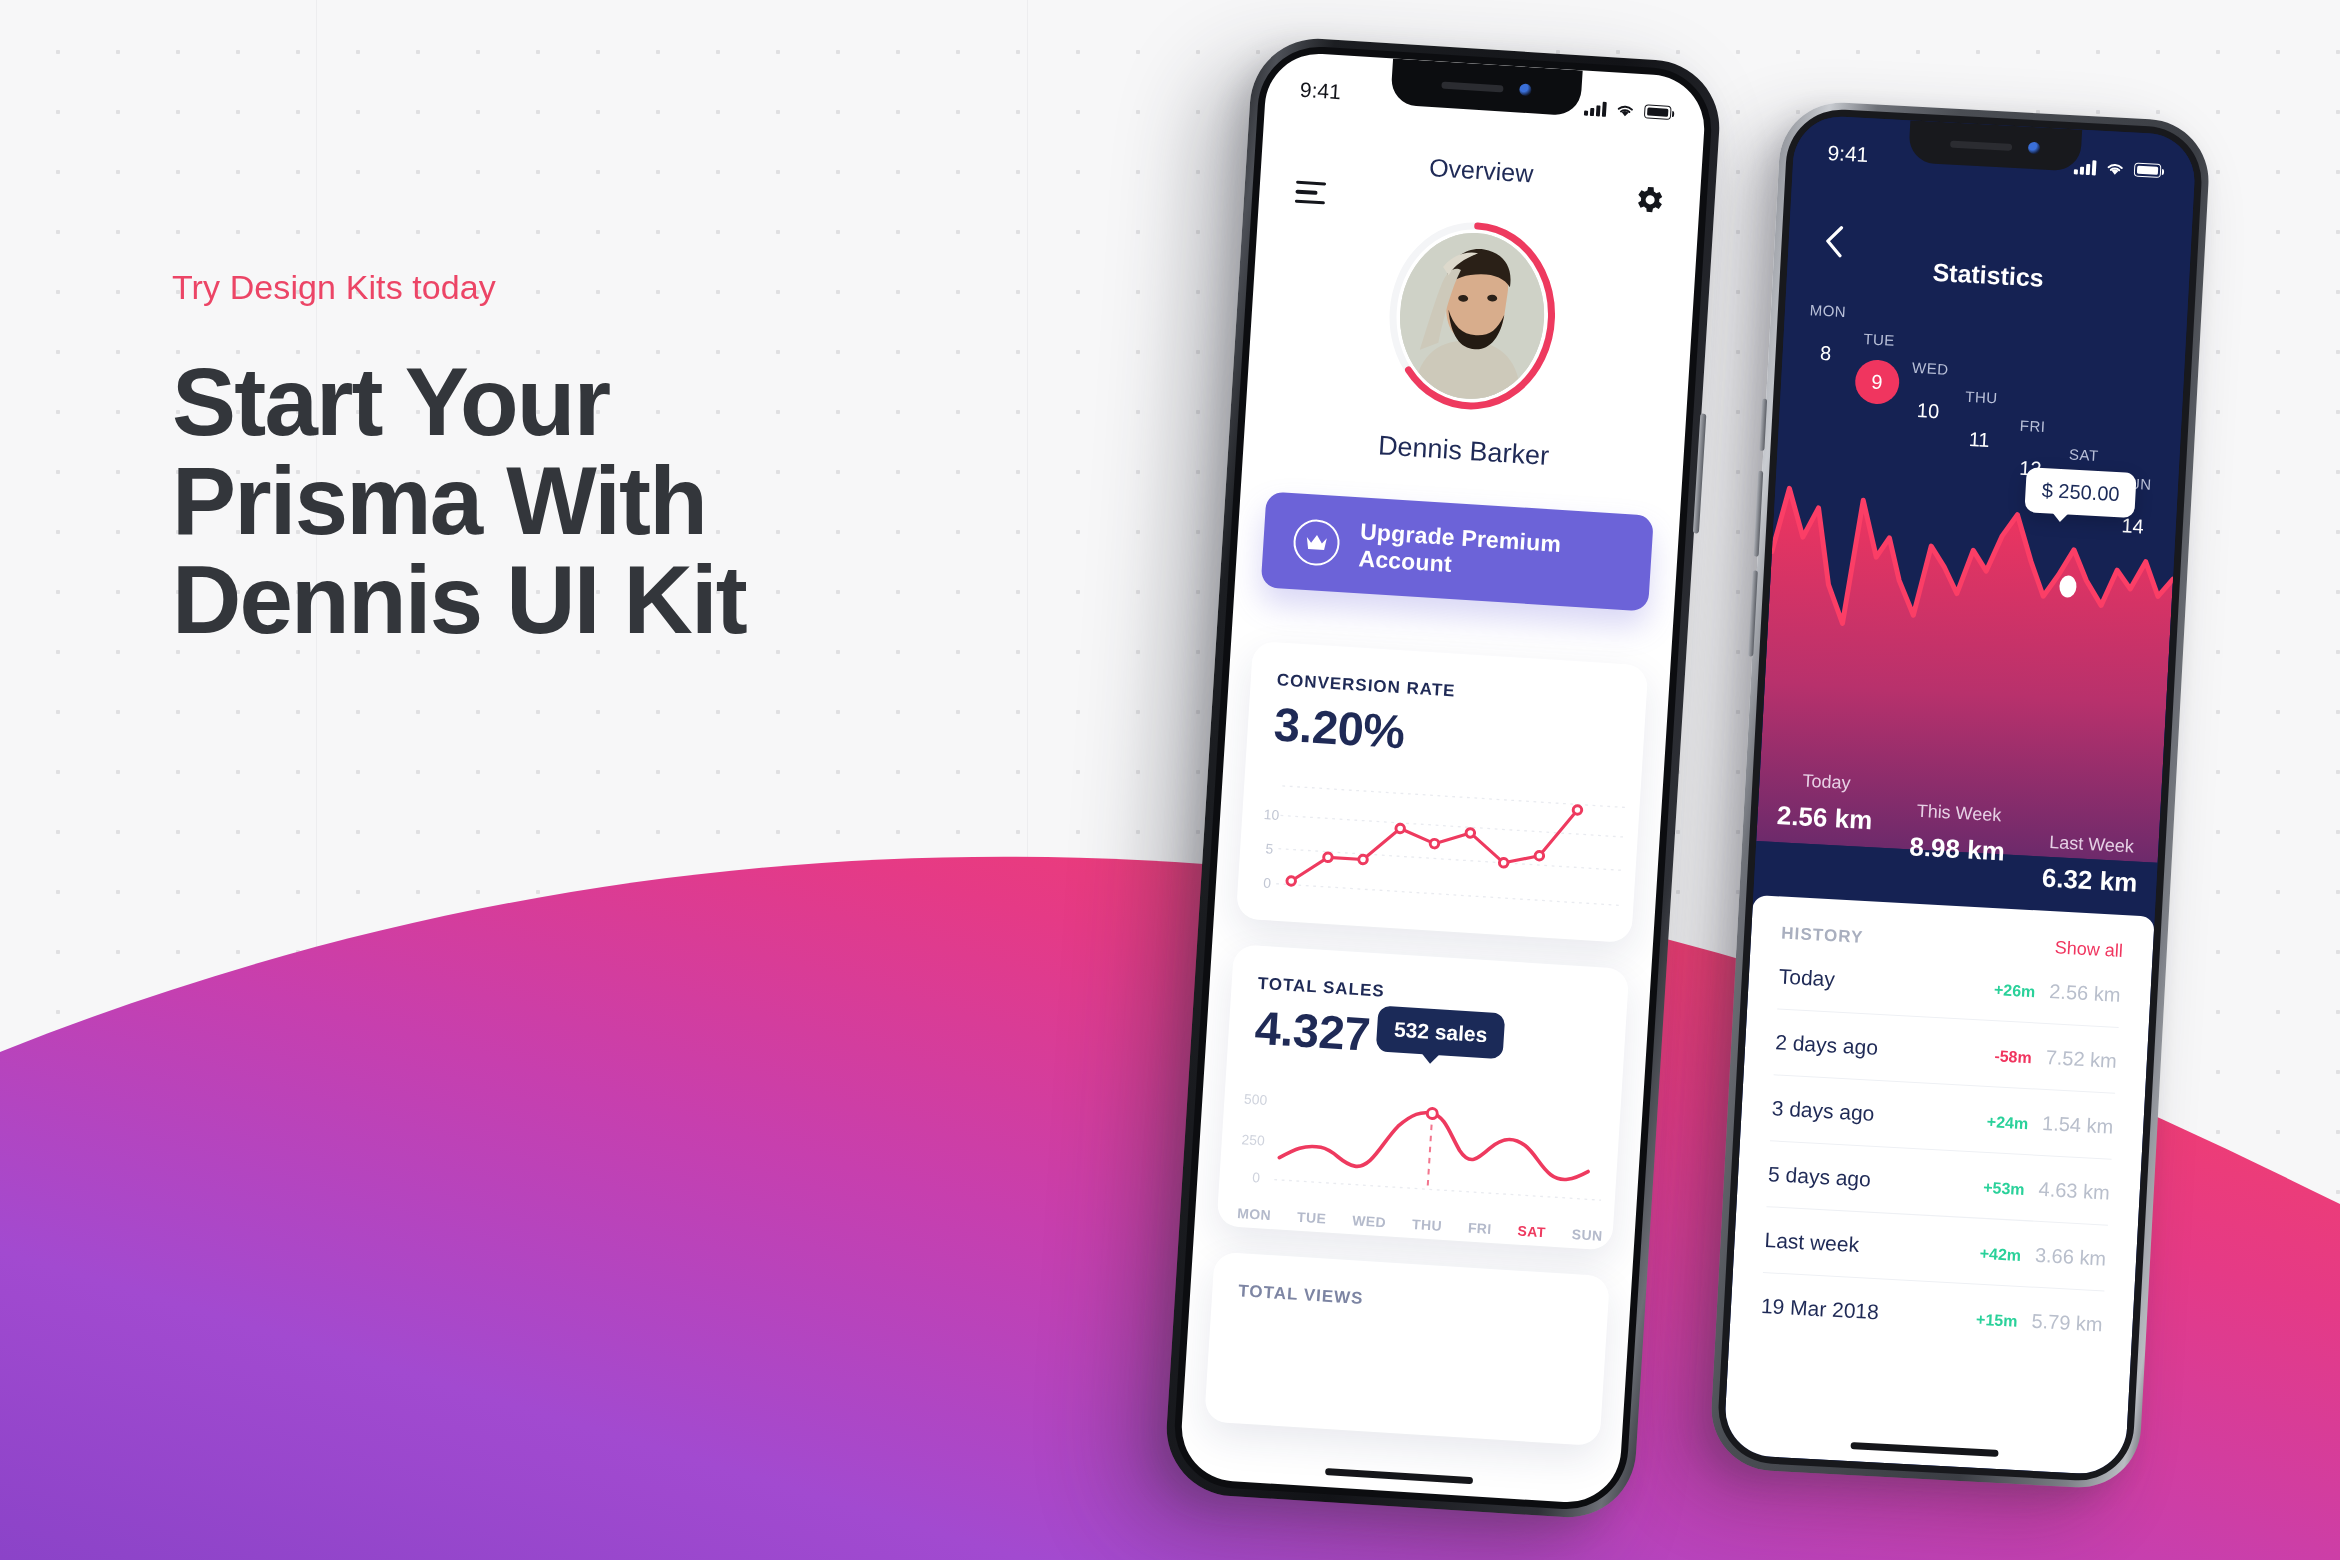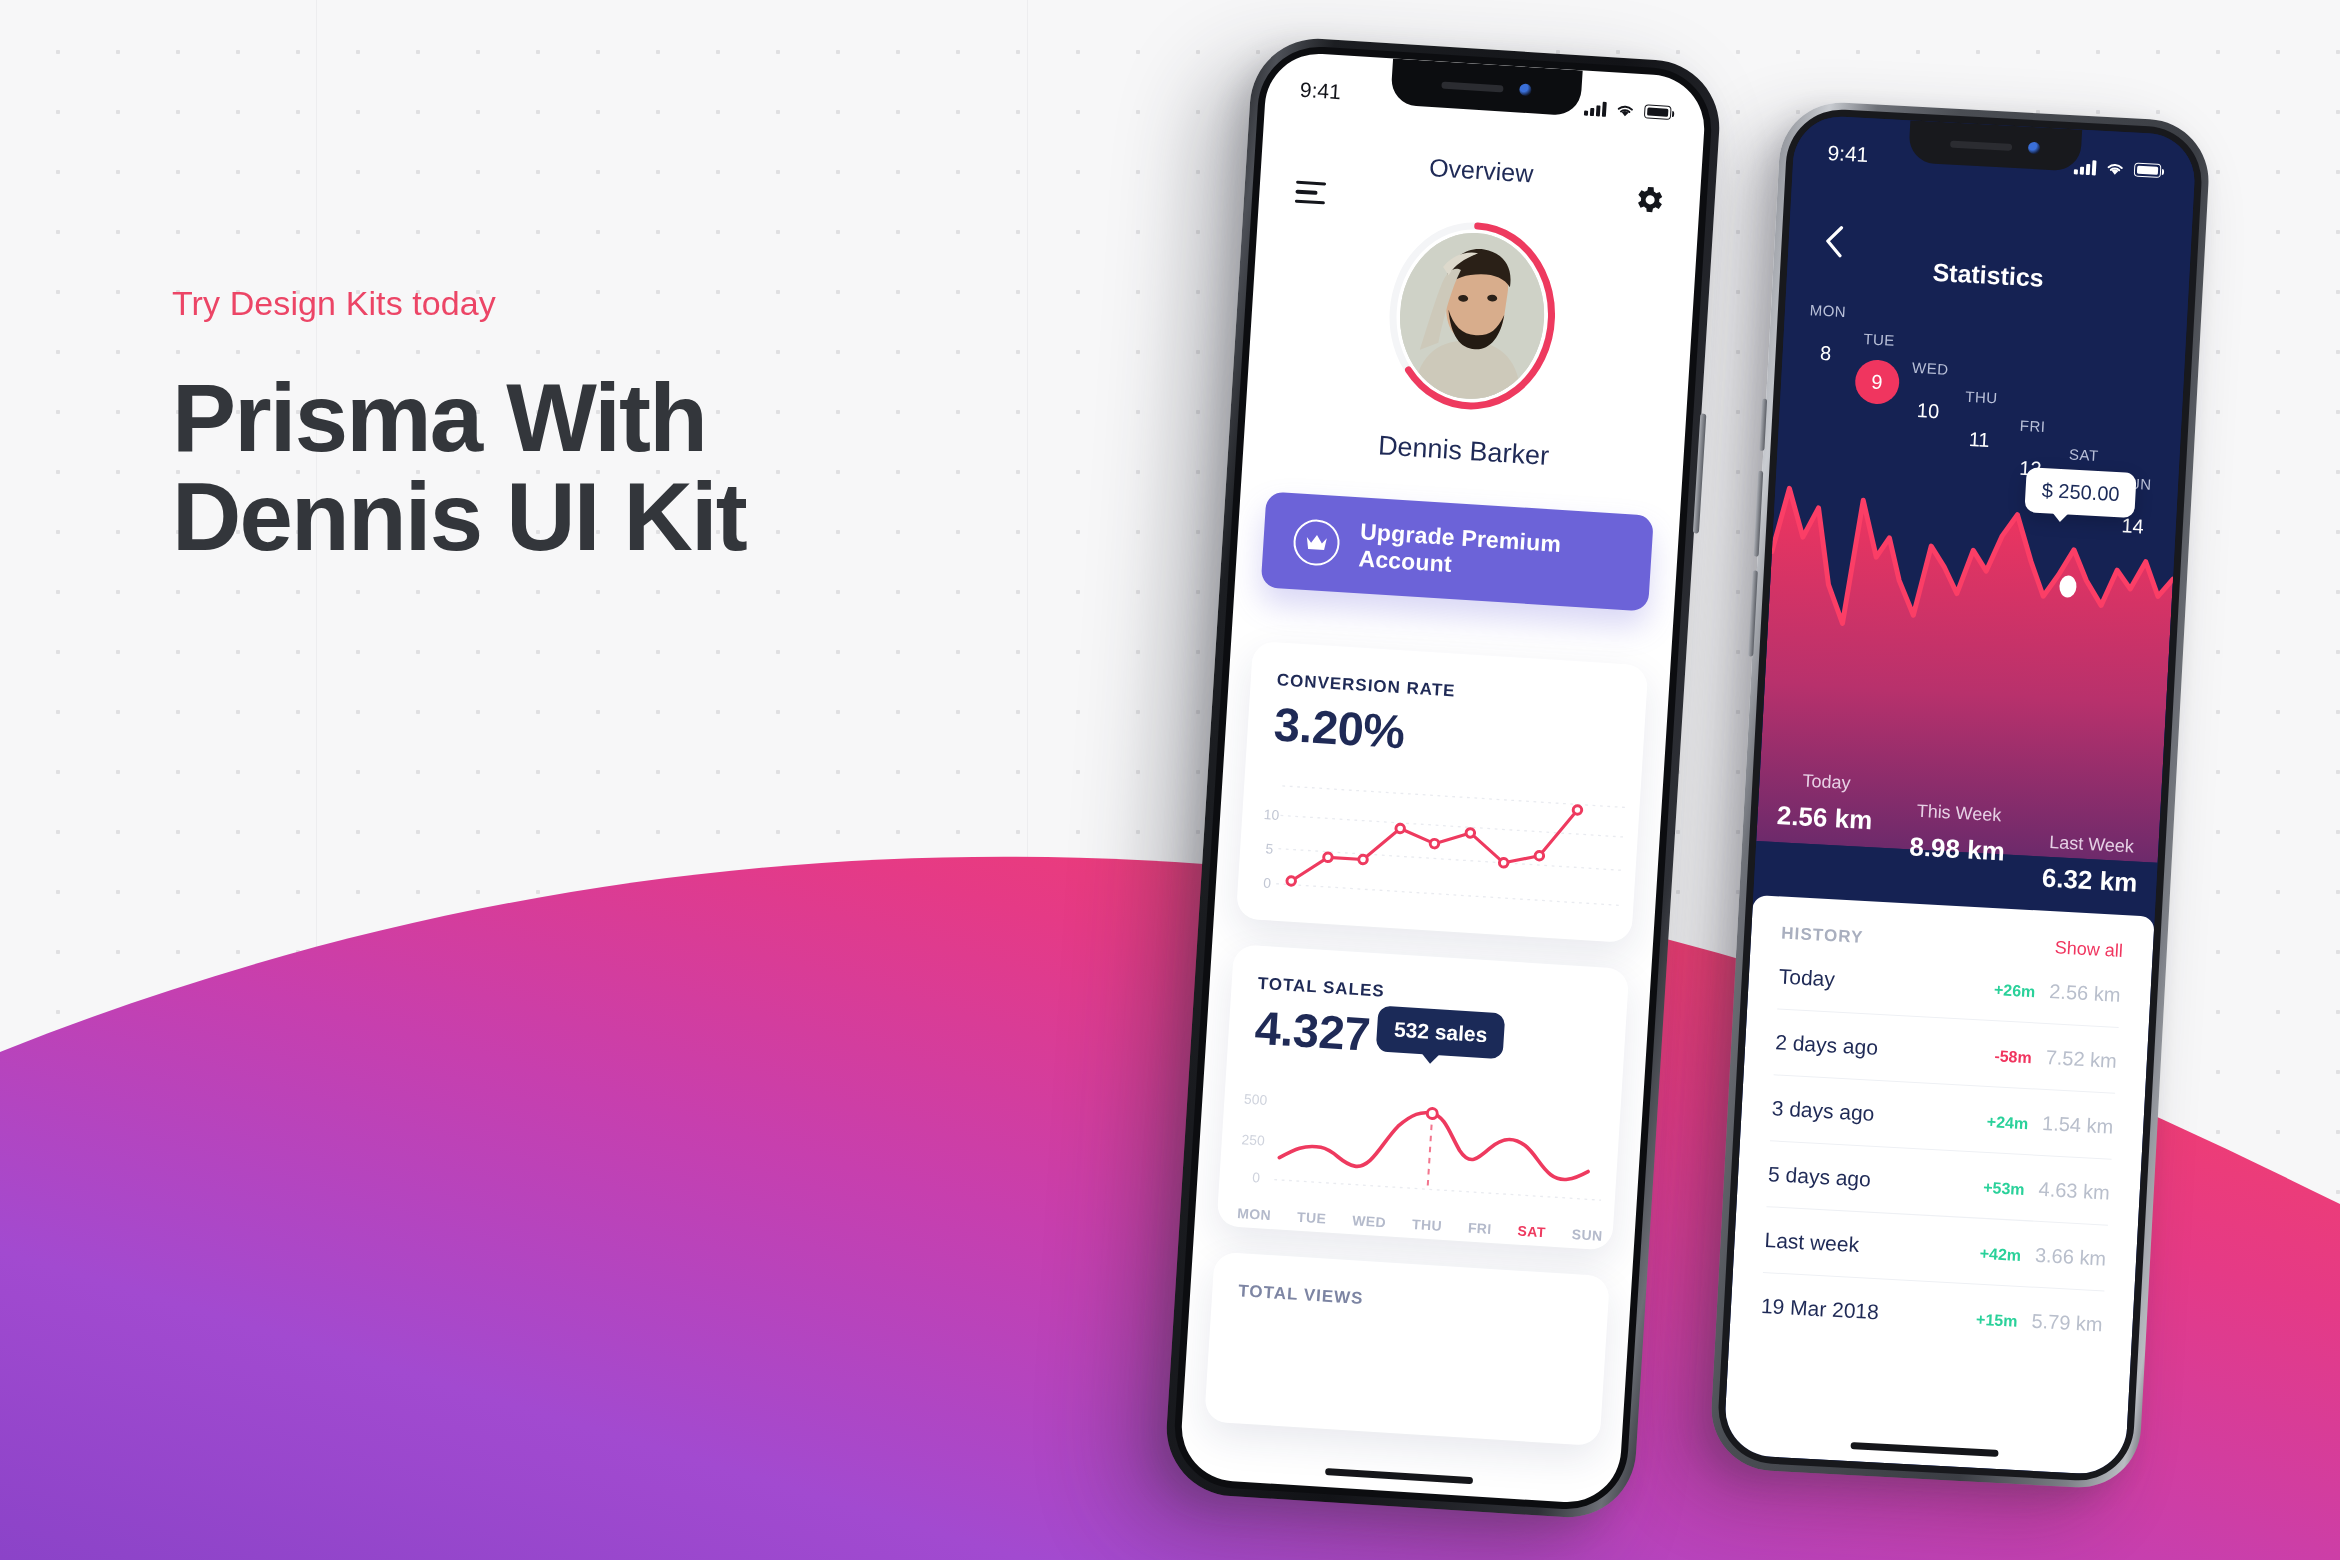--- a/index.html
+++ b/index.html
@@ -22,21 +22,21 @@
     position: absolute; top: 0; bottom: 0; width: 1px;
     background: #ededef;
   }
   #vline-a { left: 316px; }
   #vline-b { left: 1027px; }
 
   #wave-wrap { position: absolute; left: 0; right: 0; bottom: 0; height: 760px; }
   #wave-wrap svg { display: block; width: 100%; height: 100%; }
 
   
-  #copy { position: absolute; left: 172px; top: 284px; width: 820px; }
+  #copy { position: absolute; left: 172px; top: 268px; width: 820px; }
   #eyebrow {
     font-size: 34px; font-weight: 400; letter-spacing: .1px;
     color: #ec4566; margin-bottom: 46px;
   }
   #headline {
     font-size: 96px; line-height: 1.03; font-weight: 700;
     letter-spacing: -1.8px; color: #33363b;
   }
   #headline span { display: block; }
   #body-copy {
@@ -280,20 +280,21 @@
         <stop offset="100%" stop-color="#f5435f"></stop>
       </linearGradient>
     </defs>
     <path d="M0,252 C420,84 900,8 1430,90 C1790,146 2080,276 2340,404 L2340,760 L0,760 Z" fill="url(#waveGrad)"></path>
   </svg>
 </div>
 
 <div id="copy">
   <div id="eyebrow">Try Design Kits today</div>
   <h1 id="headline">
+    <span>Start Your</span>
     <span>Prisma With</span>
     <span>Dennis UI Kit</span>
   </h1>
 </div>
 
 <div class="phone" id="phone-back">
   <div class="chassis"></div>
   <div class="btn-side" style="left:-4px; top:300px; width:5px; height:52px;"></div>
   <div class="btn-side" style="left:-4px; top:372px; width:5px; height:86px;"></div>
   <div class="btn-side" style="left:-4px; top:472px; width:5px; height:86px;"></div>

